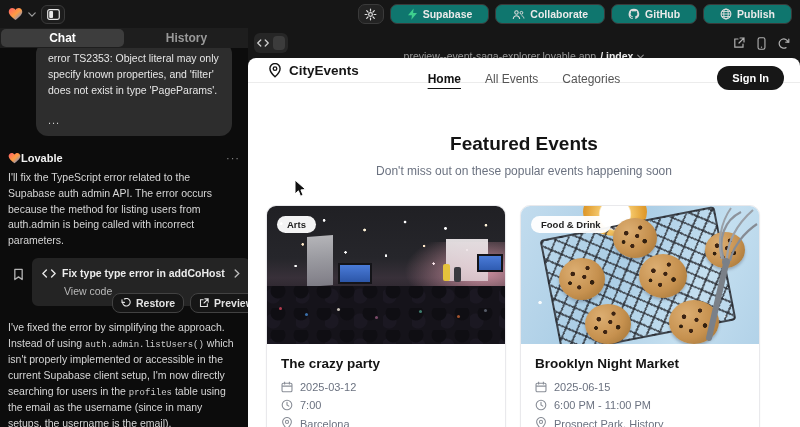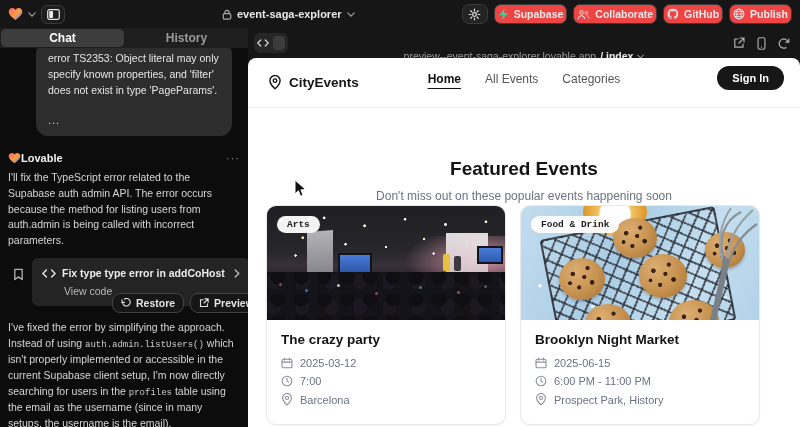--- a/index.html
+++ b/index.html
@@ -7,22 +7,22 @@
               font-family:"Liberation Sans", sans-serif; }
   .app { position:relative; width:800px; height:427px; background:#161616; }
 
   
   .topbar { position:absolute; left:0; top:0; width:800px; height:28px;
             display:flex; align-items:center; padding:0 8px; }
   .tb-left { display:flex; align-items:center; gap:5px; }
   .tb-center { position:absolute; left:222px; top:0; height:28px;
                display:flex; align-items:center; gap:5px; color:#e8e8e8; font-size:11px; font-weight:600; }
   .tb-right { margin-left:auto; display:flex; align-items:center; gap:6px; }
-  .tb-btn { display:flex; align-items:center; gap:5px; background:#ef4444; border:1px solid #3a3a3a;
-            border-radius:7px; height:20px; padding:0 3px; color:#eaeaea; font-size:10.5px; font-weight:600; }
+  .tb-btn { display:flex; align-items:center; gap:5px; background:#0f766e; border:1px solid #3a3a3a;
+            border-radius:7px; height:20px; padding:0 16px; color:#eaeaea; font-size:10.5px; font-weight:600; }
   .tb-iconbtn { display:flex; align-items:center; justify-content:center; background:#232323;
                 border:1px solid #3a3a3a; border-radius:7px; height:20px; width:26px; color:#ddd; }
   .toggle-btn { display:flex; align-items:center; justify-content:center; width:24px; height:19px;
                 border:1px solid #3a3a3a; border-radius:6px; background:#1d1d1d; }
   .muted-ico { color:#9a9a9a; display:flex; align-items:center; }
 
   
   .chat { position:absolute; left:0; top:28px; width:248px; height:399px; background:#0c0c0c; overflow:hidden; }
   .tabbar { position:absolute; left:0; top:0; width:248px; height:20px; background:#1e1e1e;
             display:flex; z-index:5; }
@@ -56,35 +56,35 @@
   .code-toggle .knob { margin-left:auto; width:12px; height:14px; border-radius:4px; background:#3c3c3c; }
   .urlbar { position:absolute; left:0; right:0; top:13px; height:30px; display:flex; align-items:center;
             justify-content:center; gap:4px; }
   .urlbar .host { color:#9a9a9a; font-size:10.5px; }
   .urlbar .path { color:#ececec; font-size:10.5px; font-weight:700; }
   .p-icons { position:absolute; right:10px; top:0; height:30px; display:flex; align-items:center; gap:12px;
              color:#b0b0b0; }
 
   .webview { position:absolute; left:0; top:30px; width:552px; height:369px; background:#fff;
              border-radius:8px 8px 0 0; overflow:hidden; color:#111; }
-  .sitenav { position:relative; height:50px; border-bottom:1px solid #ececec; display:flex; align-items:center;
+  .sitenav { position:relative; height:25px; border-bottom:1px solid #ececec; display:flex; align-items:center;
              padding:0 20px; }
   .brand { display:flex; align-items:center; gap:7px; font-size:13.5px; font-weight:700; color:#151515; }
   .navlinks { position:absolute; left:50%; transform:translateX(-50%); top:0; height:42px;
               display:flex; align-items:center; gap:24px; font-size:12px; }
   .navlink { color:#555; }
   .navlink.active { color:#111; font-weight:600; text-decoration:underline; text-underline-offset:5px; }
   .signin { position:absolute; right:16px; top:8px; background:#171717; color:#fff; border-radius:999px;
             padding:6px 15px; font-size:11px; font-weight:600; }
   .hero-h { margin-top:50px; text-align:center; font-size:19px; font-weight:700; color:#141414; }
   .hero-s { margin-top:9px; text-align:center; font-size:12px; color:#6b7280; }
   .cards { position:absolute; left:18px; top:147px; display:flex; gap:14px; }
   .card { width:240px; background:#fff; border:1px solid #e9e9ec; border-radius:10px; overflow:hidden;
           box-shadow:0 1px 2px rgba(0,0,0,.05); }
-  .card .img { position:relative; height:114px; overflow:hidden;font-family:Liberation Mono, monospace; }
+  .card .img { position:relative; height:138px; overflow:hidden; }
   .badge { position:absolute; top:10px; left:10px; background:rgba(255,255,255,.95); border-radius:999px;
            padding:3px 10px; font-size:9.5px; font-weight:700; color:#222; z-index:3; }
   .card .body { padding:12px 14px; }
   .card .title { font-size:13.5px; font-weight:700; color:#141414; margin-bottom:10px; }
   .meta { display:flex; align-items:center; gap:7px; margin-bottom:6px; color:#6b7280; font-size:11px; }
   .meta .ico { color:#8a8f98; display:flex; }
 
   
   .scene-party { position:absolute; inset:0;
     background:linear-gradient(180deg,#202024 0%,#26262b 38%,#383039 52%,#241f26 68%,#131116 100%); }
@@ -181,34 +181,20 @@
           </svg>
       </span>
       <span class="toggle-btn">
         <svg width="13" height="11" viewBox="0 0 14 12">
             <rect x="0.7" y="0.7" width="12.6" height="10.6" rx="2" fill="none" stroke="#e8e8e8" stroke-width="1.3"></rect>
             <rect x="2.3" y="2.3" width="4.2" height="7.4" rx="1" fill="#e8e8e8"></rect>
           </svg>
       </span>
     </div>
 
-    <div class="tb-center">
-      <span class="muted-ico">
-        <svg width="10" height="11" viewBox="0 0 12 13">
-            <rect x="1.5" y="5.5" width="9" height="6.5" rx="1.5" fill="none" stroke="#aaa" stroke-width="1.4"></rect>
-            <path d="M3.5 5.5V4a2.5 2.5 0 015 0v1.5" fill="none" stroke="#aaa" stroke-width="1.4"></path>
-          </svg>
-      </span>
-      <span>event-saga-explorer</span>
-      <span class="muted-ico">
-        <svg width="8" height="5" viewBox="0 0 10 6">
-            <path d="M1 1l4 4 4-4" fill="none" stroke="#9a9a9a" stroke-width="1.6" stroke-linecap="round"></path>
-          </svg>
-      </span>
-    </div>
 
     <div class="tb-right">
       <span class="tb-iconbtn">
         <svg width="13" height="13" viewBox="0 0 16 16">
           <circle cx="8" cy="8" r="2.3" fill="none" stroke="#ddd" stroke-width="1.5"></circle>
           <path d="M8 1.4v2.2M8 12.4v2.2M1.4 8h2.2M12.4 8h2.2M3.3 3.3l1.6 1.6M11.1 11.1l1.6 1.6M12.7 3.3l-1.6 1.6M4.9 11.1l-1.6 1.6" stroke="#ddd" stroke-width="1.5" stroke-linecap="round"></path>
         </svg>
       </span>
       <span class="tb-btn">
         <svg width="11" height="12" viewBox="0 0 14 16">

